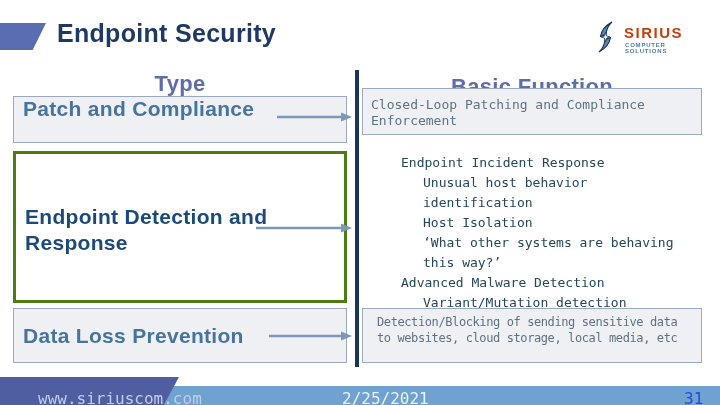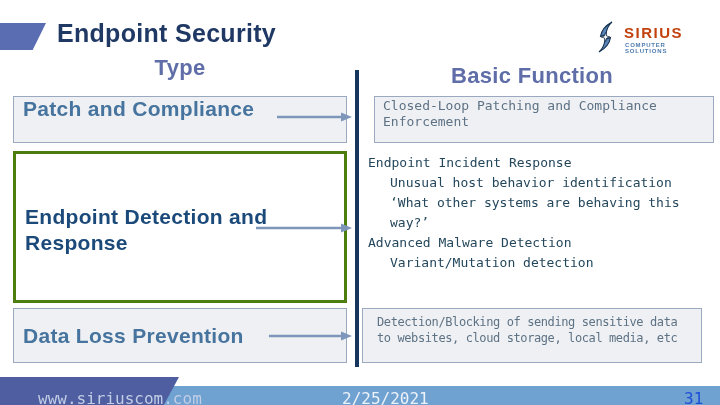--- a/index.html
+++ b/index.html
@@ -25,46 +25,46 @@
   }
   .logo .tag{
     position:absolute;left:34px;top:21px;font-size:6px;font-weight:bold;
     letter-spacing:.8px;color:#4d7cb0;
   }
   
   .col-header{
     position:absolute;font-size:22px;font-weight:bold;color:#5f6ea8;
     text-align:center;letter-spacing:.3px;
   }
-  #hdr-type{left:13px;top:55px;width:334px;}
-  #hdr-func{left:362px;top:63px;width:340px;}
+  #hdr-type{left:13px;top:71px;width:334px;}
+  #hdr-func{left:362px;top:74px;width:340px;}
   
   .divider{position:absolute;left:355px;top:70px;width:4px;height:297px;background:#17365d;}
   
   .box{position:absolute;box-sizing:border-box;}
   .box-gray{background:#eef0f3;border:1px solid #9aa8c0;}
   .box-faint{background:#ffffff;border:3px solid #4d7c0f;}
   #r1-left{left:13px;top:96px;width:334px;height:47px;display:flex;align-items:flex-start;}
-  #r1-right{left:362px;top:96px;width:340px;height:47px;padding:1px 8px;margin-left:12px;}
+  #r1-right{left:362px;top:88px;width:340px;height:47px;padding:8px 8px;}
   #r2-left{left:13px;top:151px;width:334px;height:152px;}
   #r2-right{left:368px;top:151px;width:332px;height:152px;padding-top:2px;}
   #r3-left{left:13px;top:308px;width:334px;height:55px;display:flex;align-items:center;}
   #r3-right{left:362px;top:308px;width:340px;height:55px;padding:5px 14px;}
   .type-label{
     padding-left:9px;font-size:21px;font-weight:bold;color:#46749e;letter-spacing:.3px;
   }
   .type-label.dark{
     position:absolute;left:0;top:50px;width:300px;color:#1b4a7a;line-height:26px;
   }
   .func-text{
     font-family:"DejaVu Sans Mono",monospace;font-size:13px;line-height:16px;
     color:#5e7285;
   }
   .func-text.small{font-size:12px;letter-spacing:-.4px;line-height:16px;}
-  .func-list{font-family:"DejaVu Sans Mono",monospace;font-size:13px;line-height:20px;color:#24475c;}
+  .func-list{font-family:"DejaVu Sans Mono",monospace;font-size:13px;line-height:20px;color:#24475c;margin-left:33px;}
   .func-list .lvl1{padding-left:22px;}
   
   .arrow{position:absolute;height:12px;}
   
   .foot-bar{position:absolute;left:0;top:386px;width:720px;height:19px;background:#6fa1d1;}
   .foot-ribbon{
     position:absolute;left:0;top:377px;width:179px;height:28px;background:#4e5ea0;
     clip-path:polygon(0 0,100% 0,91.5% 100%,0 100%);
   }
   .foot-text{position:absolute;font-family:"DejaVu Sans Mono",monospace;font-size:16px;}
@@ -111,20 +111,21 @@
     <span class="type-label dark">Endpoint Detection and Response</span>
   </div>
   <svg class="arrow" style="left:256px;top:222px;" width="97" height="12">
     <line x1="0" y1="6" x2="85" y2="6" stroke="#7d96ba" stroke-width="2.4"></line>
     <polygon points="85,1.5 96,6 85,10.5" fill="#7d96ba"></polygon>
   </svg>
   <div class="box" id="r2-right">
     <div class="func-list">
       <div>Endpoint Incident Response</div>
       <div class="lvl1">Unusual host behavior identification</div>
+      <div class="lvl1">Host Isolation</div>
       <div class="lvl1">‘What other systems are behaving this way?’</div>
       <div>Advanced Malware Detection</div>
       <div class="lvl1">Variant/Mutation detection</div>
     </div>
   </div>
 
   <div class="box box-gray" id="r3-left">
     <span class="type-label">Data Loss Prevention</span>
   </div>
   <svg class="arrow" style="left:269px;top:330px;" width="84" height="12">

